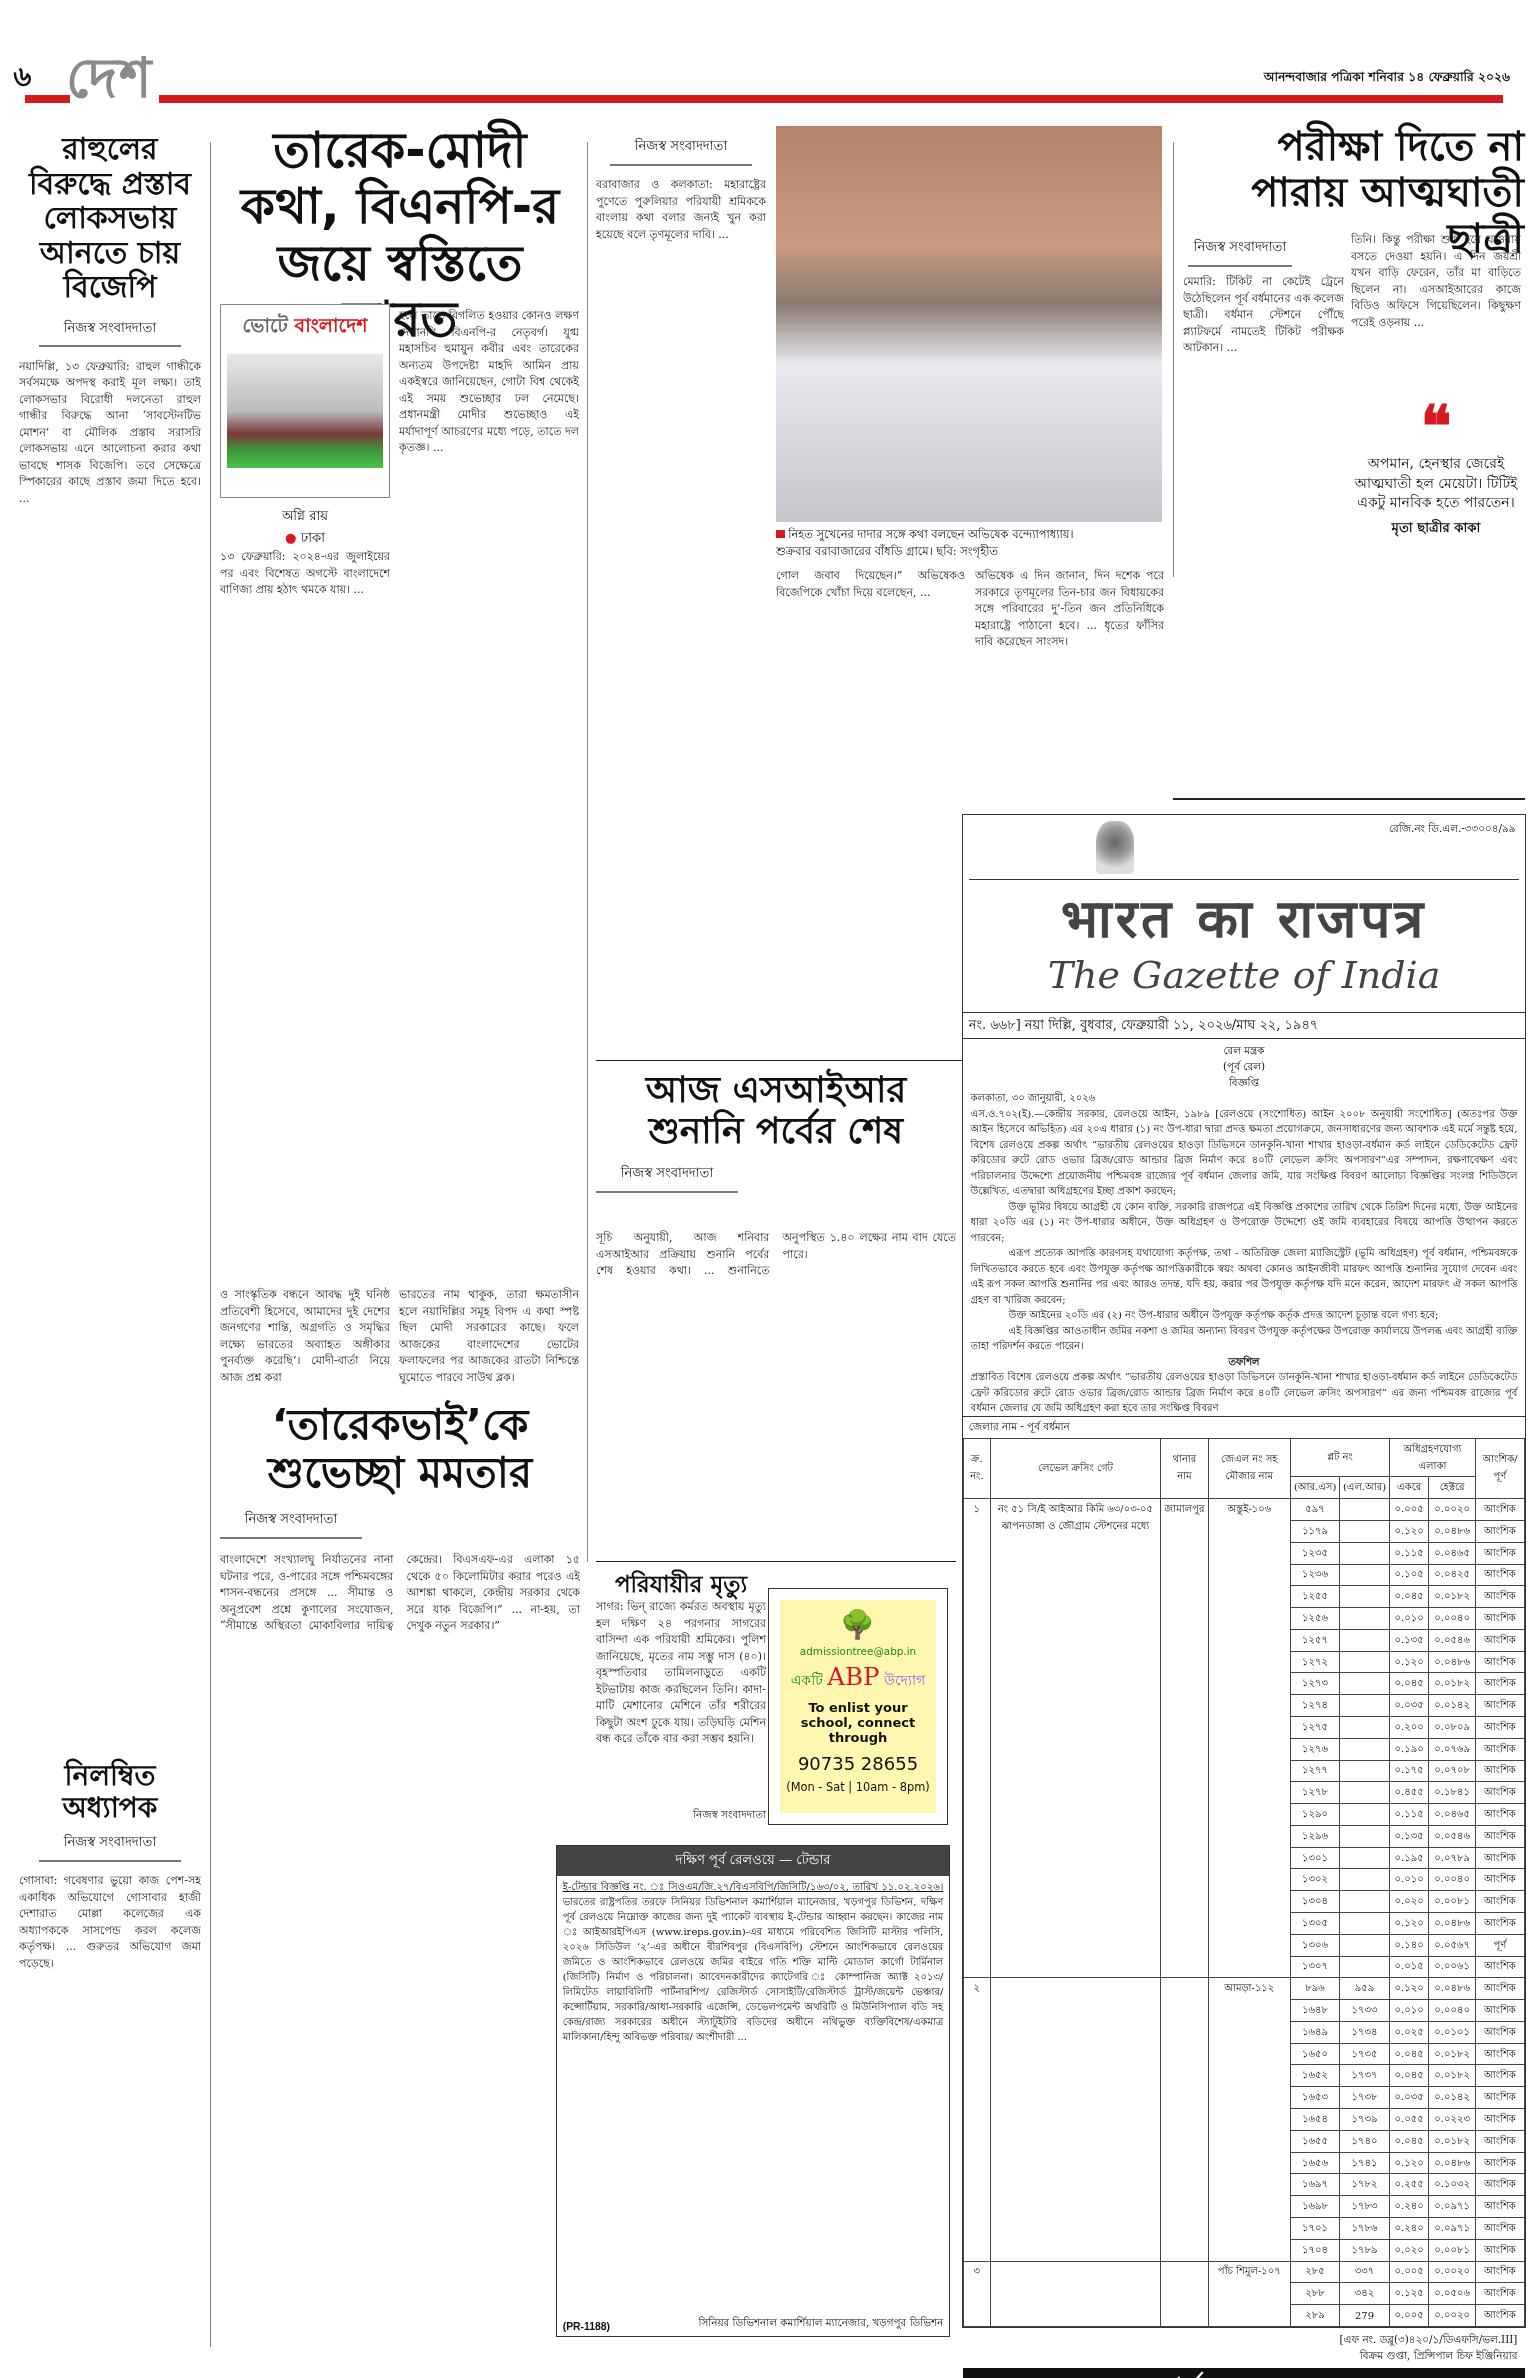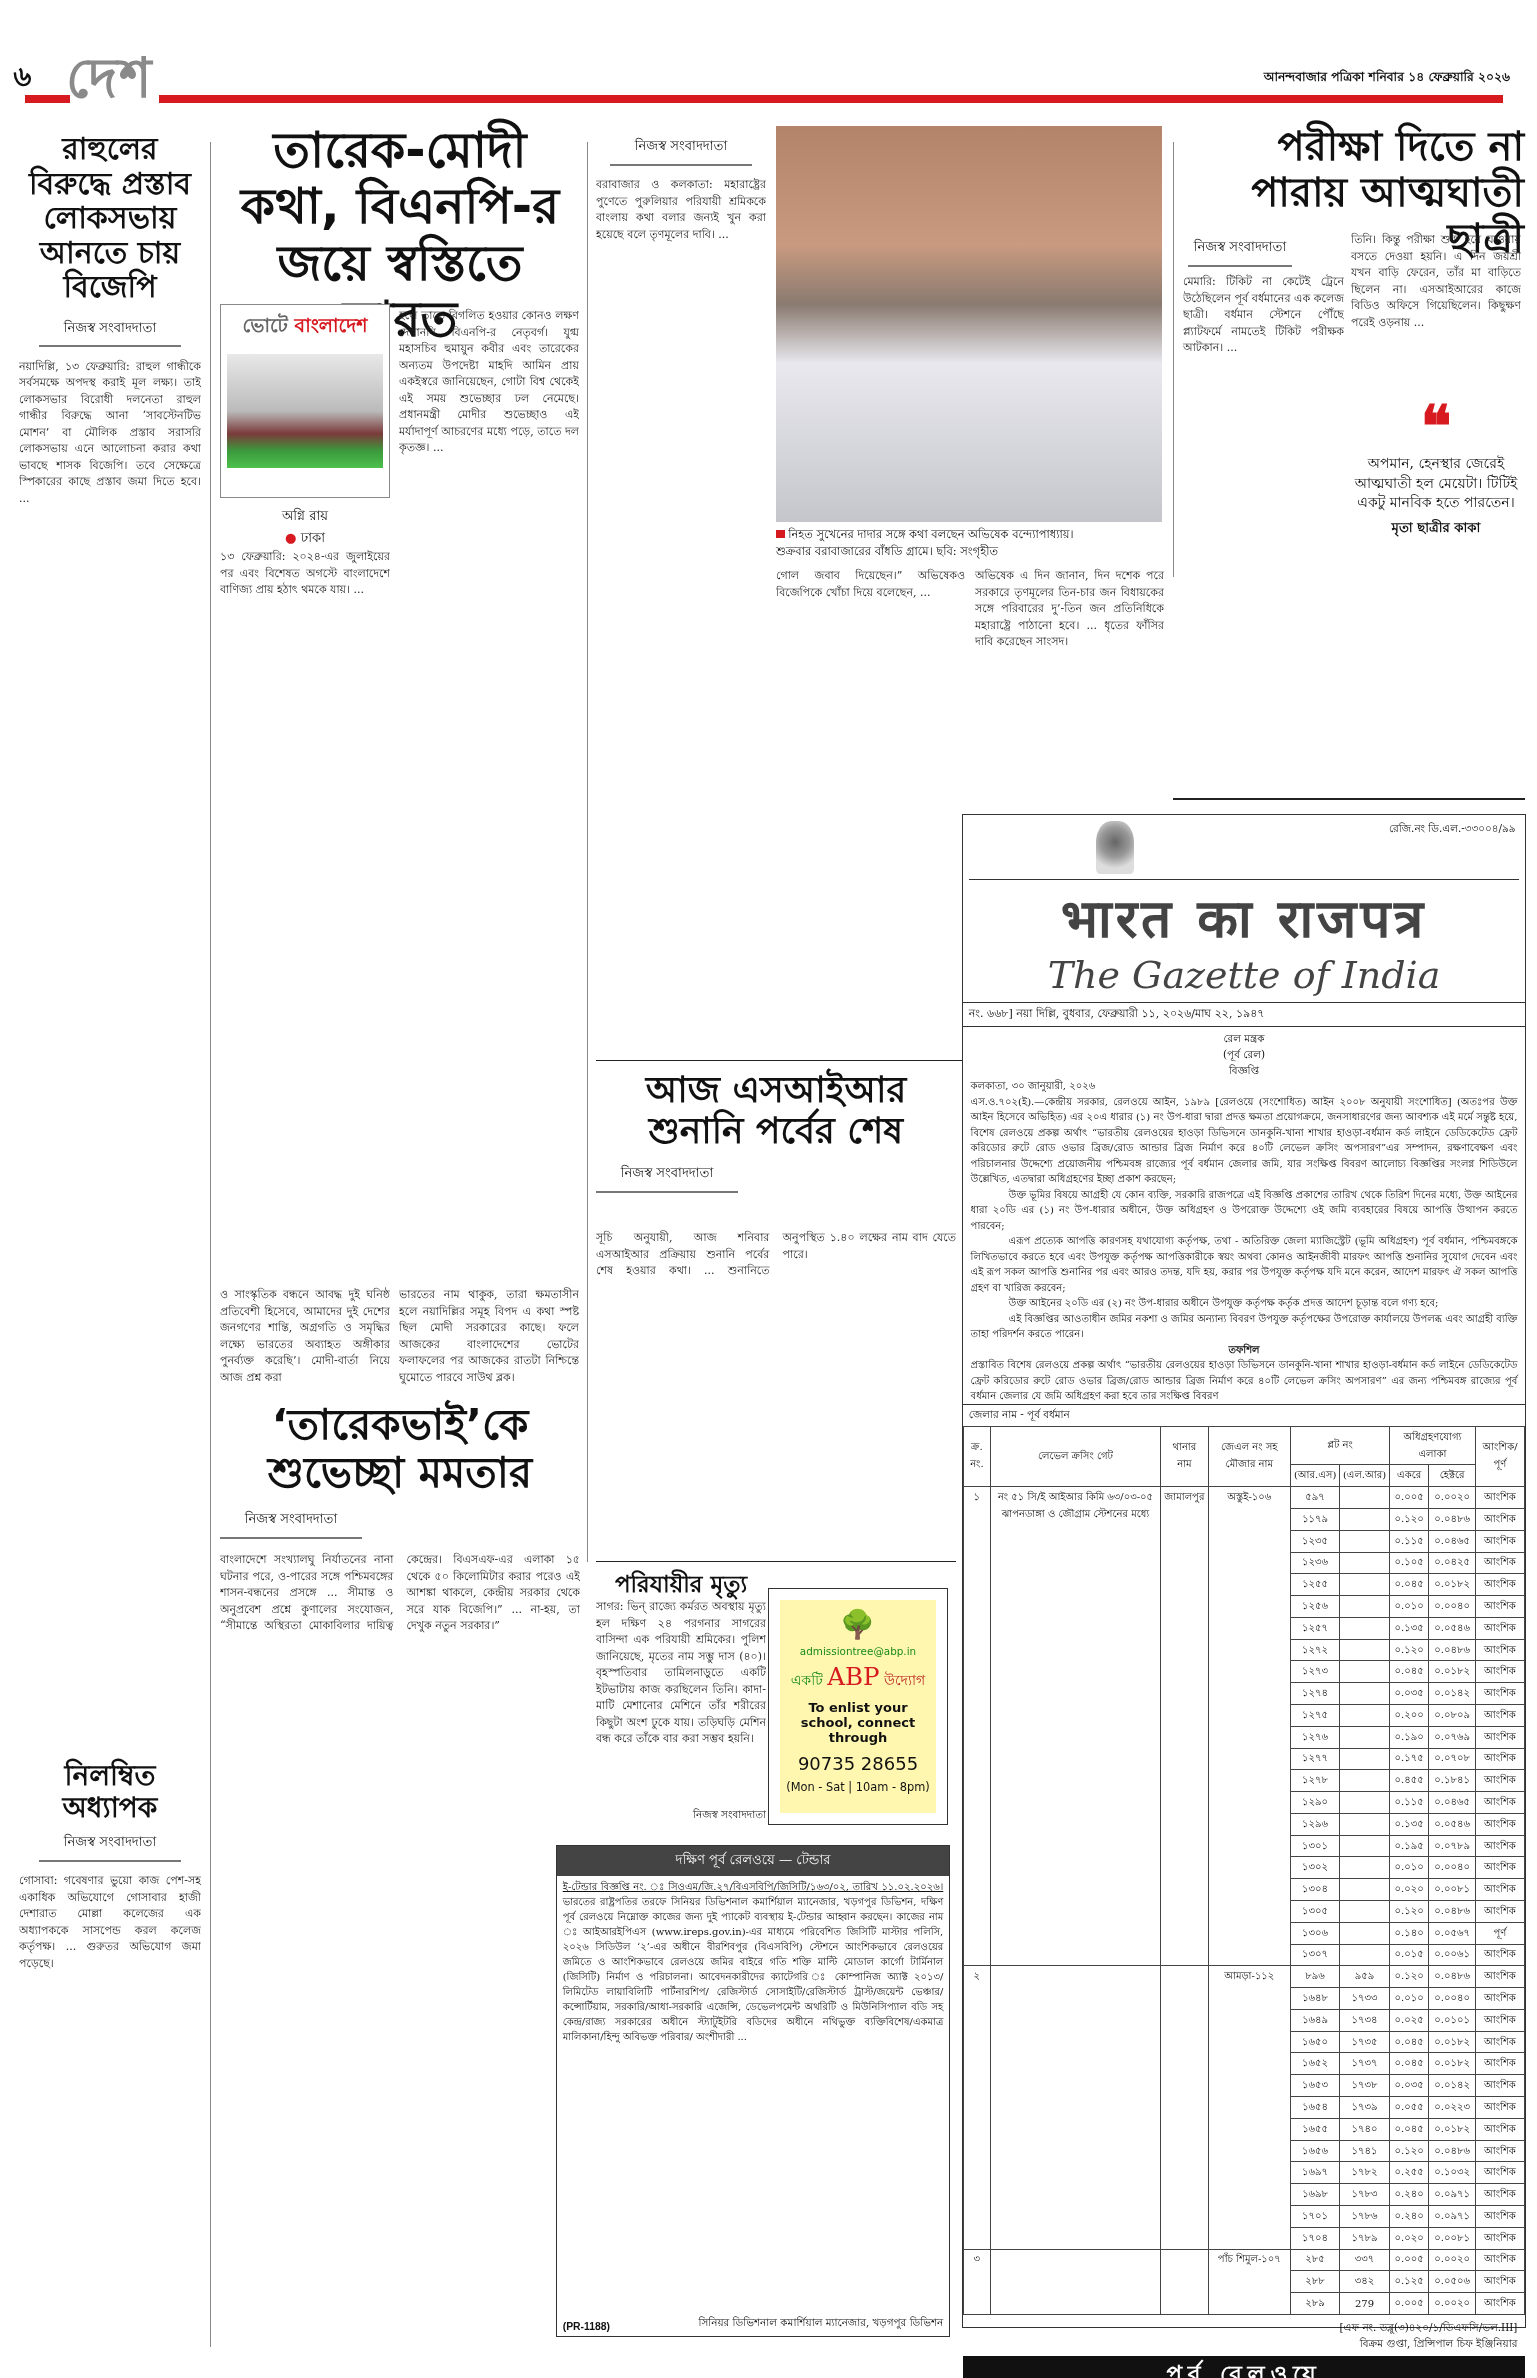--- a/index.html
+++ b/index.html
@@ -113,21 +113,21 @@
   <div style="text-align:right;font-size:10.4px">নিজস্ব সংবাদদাতা</div>
 </article>
 
 <div class="abs" style="left:768px;top:1588px;width:180px;height:237px;border:1.9px solid #333;padding:11.4px">
   <div class="ad-abp" style="height:100%;border:none;padding:7.6px 1.9px">
     <div style="color:#1a9a1a;font-size:28px">🌳</div>
     <div style="color:#1a8a1a;font-size:10.4px;margin-top:3.8px">admissiontree@abp.in</div>
     <div style="font-size:14px;margin-top:5.7px">
       <span style="color:#1a8a1a">একটি</span>
       <span style="color:#d71920;font-size:24.6px;font-family:'DejaVu Serif',serif">ABP</span>
-      <span style="color:#b91c1c">উদ্যোগ</span>
+      <span style="color:#8b5cf6">উদ্যোগ</span>
     </div>
     <div style="font-size:13px;font-weight:bold;margin-top:7px">To enlist your school, connect through</div>
     <div style="font-size:18px;margin-top:7.6px">90735 28655</div>
     <div style="font-size:11.4px;margin-top:5.7px">(Mon - Sat | 10am - 8pm)</div>
   </div>
 </div>
 
 <div class="abs tender" style="left:556px;top:1845px;width:394px;height:492px">
   <div class="tender-head">দক্ষিণ পূর্ব রেলওয়ে — টেন্ডার</div>
   <div style="padding:3.8px 5.7px;font-size:10px;line-height:1.5;text-align:justify">
@@ -152,21 +152,21 @@
 <div class="abs" style="left:1173px;top:798px;width:352px;height:1.9px;background:#222"></div>
 
 <div class="abs gazette" style="left:962px;top:814px;width:564px;height:1514px">
   <div style="display:flex;justify-content:space-between;padding:5.7px 9.5px">
     <div class="emblem" style="margin-left:123px"></div>
     <div style="font-size:10.4px">রেজি.নং ডি.এল.-৩৩০০৪/৯৯</div>
   </div>
   <div style="border-top:0.9px solid #333;margin:0 5.7px"></div>
   <div class="gz-title">भारत का राजपत्र</div>
   <div class="gz-eng">The Gazette of India</div>
-  <div style="border-top:0.9px solid #333;border-bottom:0.9px solid #333;padding:1.9px 5.7px;margin-top:5px;font-size:11px">নং. ৬৬৮] নয়া দিল্লি, বুধবার, ফেব্রুয়ারী ১১, ২০২৬/মাঘ ২২, ১৯৪৭</div>
+  <div style="border-top:0.9px solid #333;border-bottom:0.9px solid #333;padding:1.9px 5.7px;margin-top:15px;font-size:13px">নং. ৬৬৮] নয়া দিল্লি, বুধবার, ফেব্রুয়ারী ১১, ২০২৬/মাঘ ২২, ১৯৪৭</div>
   <div style="text-align:center;line-height:1.55;font-size:10.4px;margin-top:2.8px">
     <div>রেল মন্ত্রক</div>
     <div>(পূর্ব রেল)</div>
     <div>বিজ্ঞপ্তি</div>
   </div>
   <div style="padding:0 7.6px;font-size:10px;line-height:1.55;text-align:justify">
     <div>কলকাতা, ৩০ জানুয়ারী, ২০২৬</div>
     <p>এস.ও.৭০২(ই).—কেন্দ্রীয় সরকার, রেলওয়ে আইন, ১৯৮৯ [রেলওয়ে (সংশোধিত) আইন ২০০৮ অনুযায়ী সংশোধিত] (অতঃপর উক্ত আইন হিসেবে অভিহিত) এর ২০এ ধারার (১) নং উপ-ধারা দ্বারা প্রদত্ত ক্ষমতা প্রয়োগক্রমে, জনসাধারণের জন্য আবশ্যক এই মর্মে সন্তুষ্ট হয়ে, বিশেষ রেলওয়ে প্রকল্প অর্থাৎ “ভারতীয় রেলওয়ের হাওড়া ডিভিসনে ডানকুনি-খানা শাখার হাওড়া-বর্ধমান কর্ড লাইনে ডেডিকেটেড ফ্রেট করিডোর রুটে রোড ওভার ব্রিজ/রোড আন্ডার ব্রিজ নির্মাণ করে ৪০টি লেভেল ক্রসিং অপসারণ”এর সম্পাদন, রক্ষণাবেক্ষণ এবং পরিচালনার উদ্দেশ্যে প্রয়োজনীয় পশ্চিমবঙ্গ রাজ্যের পূর্ব বর্ধমান জেলার জমি, যার সংক্ষিপ্ত বিবরণ আলোচ্য বিজ্ঞপ্তির সংলগ্ন শিডিউলে উল্লেখিত, এতদ্বারা অধিগ্রহণের ইচ্ছা প্রকাশ করছেন;</p>
     <p style="text-indent:38px">উক্ত ভূমির বিষয়ে আগ্রহী যে কোন ব্যক্তি, সরকারি রাজপত্রে এই বিজ্ঞপ্তি প্রকাশের তারিখ থেকে তিরিশ দিনের মধ্যে, উক্ত আইনের ধারা ২০ডি এর (১) নং উপ-ধারার অধীনে, উক্ত অধিগ্রহণ ও উপরোক্ত উদ্দেশ্যে ওই জমি ব্যবহারের বিষয়ে আপত্তি উত্থাপন করতে পারবেন;</p>
     <p style="text-indent:38px">এরূপ প্রত্যেক আপত্তি কারণসহ যথাযোগ্য কর্তৃপক্ষ, তথা - অতিরিক্ত জেলা ম্যাজিস্ট্রেট (ভূমি অধিগ্রহণ) পূর্ব বর্ধমান, পশ্চিমবঙ্গকে লিখিতভাবে করতে হবে এবং উপযুক্ত কর্তৃপক্ষ আপত্তিকারীকে স্বয়ং অথবা কোনও আইনজীবী মারফৎ আপত্তি শুনানির সুযোগ দেবেন এবং এই রূপ সকল আপত্তি শুনানির পর এবং আরও তদন্ত, যদি হয়, করার পর উপযুক্ত কর্তৃপক্ষ যদি মনে করেন, আদেশ মারফৎ ঐ সকল আপত্তি গ্রহণ বা খারিজ করবেন;</p>

